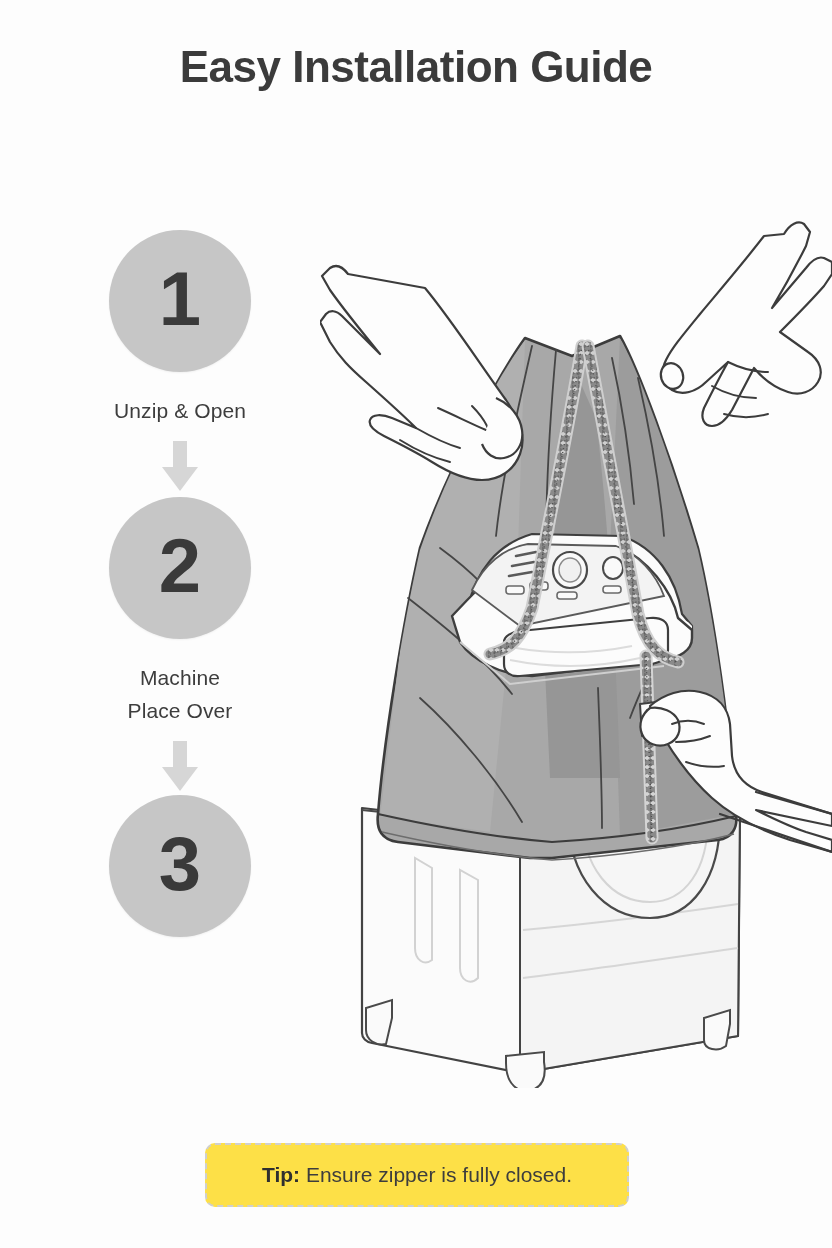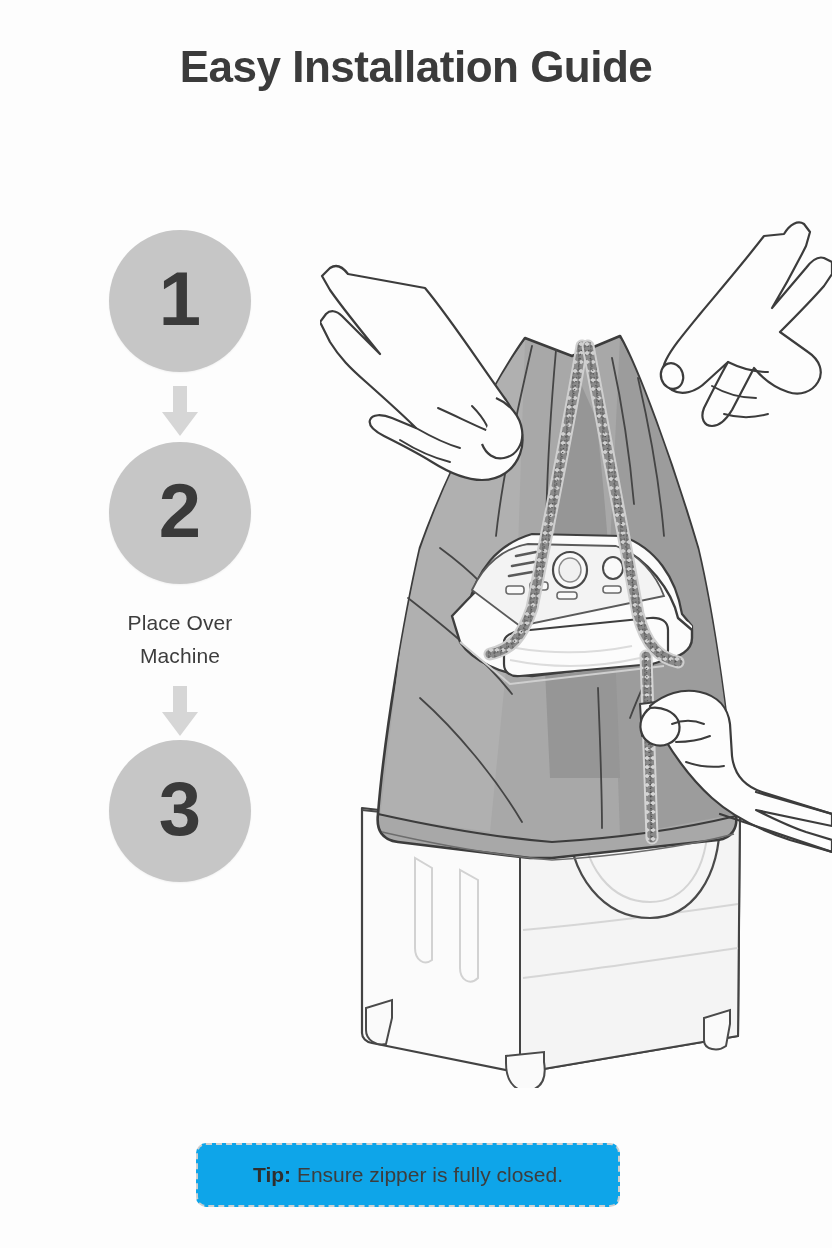--- a/index.html
+++ b/index.html
@@ -86,30 +86,30 @@
     position: absolute;
     left: 320px;
     top: 218px;
     width: 512px;
     height: 870px;
   }
 
   
   .tip-box {
     position: absolute;
-    left: 196px;
+    left: 205px;
     top: 1143px;
     width: 420px;
     height: 60px;
     border: 2px dashed #cfcfcf;
     border-radius: 10px;
     display: flex;
     align-items: center;
     justify-content: center;
-    background: #0ea5e9;
+    background: #fde047;
   }
   .tip-text {
     font-size: 21px;
     color: #3d3d3d;
   }
   .tip-strong {
     font-weight: bold;
     color: #2f2f2f;
   }
 </style>
@@ -121,35 +121,36 @@
   <div class="title-block">
     <div class="title-line">Easy Installation Guide</div>
   </div>
 
   <div class="steps">
 
     <div class="step">
       <div class="step-circle">
         <span class="step-num">1</span>
       </div>
+      <div class="step-label">Unzip &amp; Open</div>
     </div>
 
     <svg class="arrow" viewBox="0 0 44 52">
       <polygon points="15,0 29,0 29,26 40,26 22,50 4,26 15,26" fill="#d6d6d6"></polygon>
     </svg>
 
     <div class="step-gap-1"></div>
 
     <div class="step">
       <div class="step-circle">
         <span class="step-num">2</span>
       </div>
       <div class="step-label">
+        <div>Machine</div>
         <div>Place Over</div>
-        <div>Machine</div>
       </div>
     </div>
 
     <svg class="arrow" viewBox="0 0 44 52">
       <polygon points="15,0 29,0 29,26 40,26 22,50 4,26 15,26" fill="#d6d6d6"></polygon>
     </svg>
 
     <div class="step-gap-2"></div>
 
     <div class="step">

